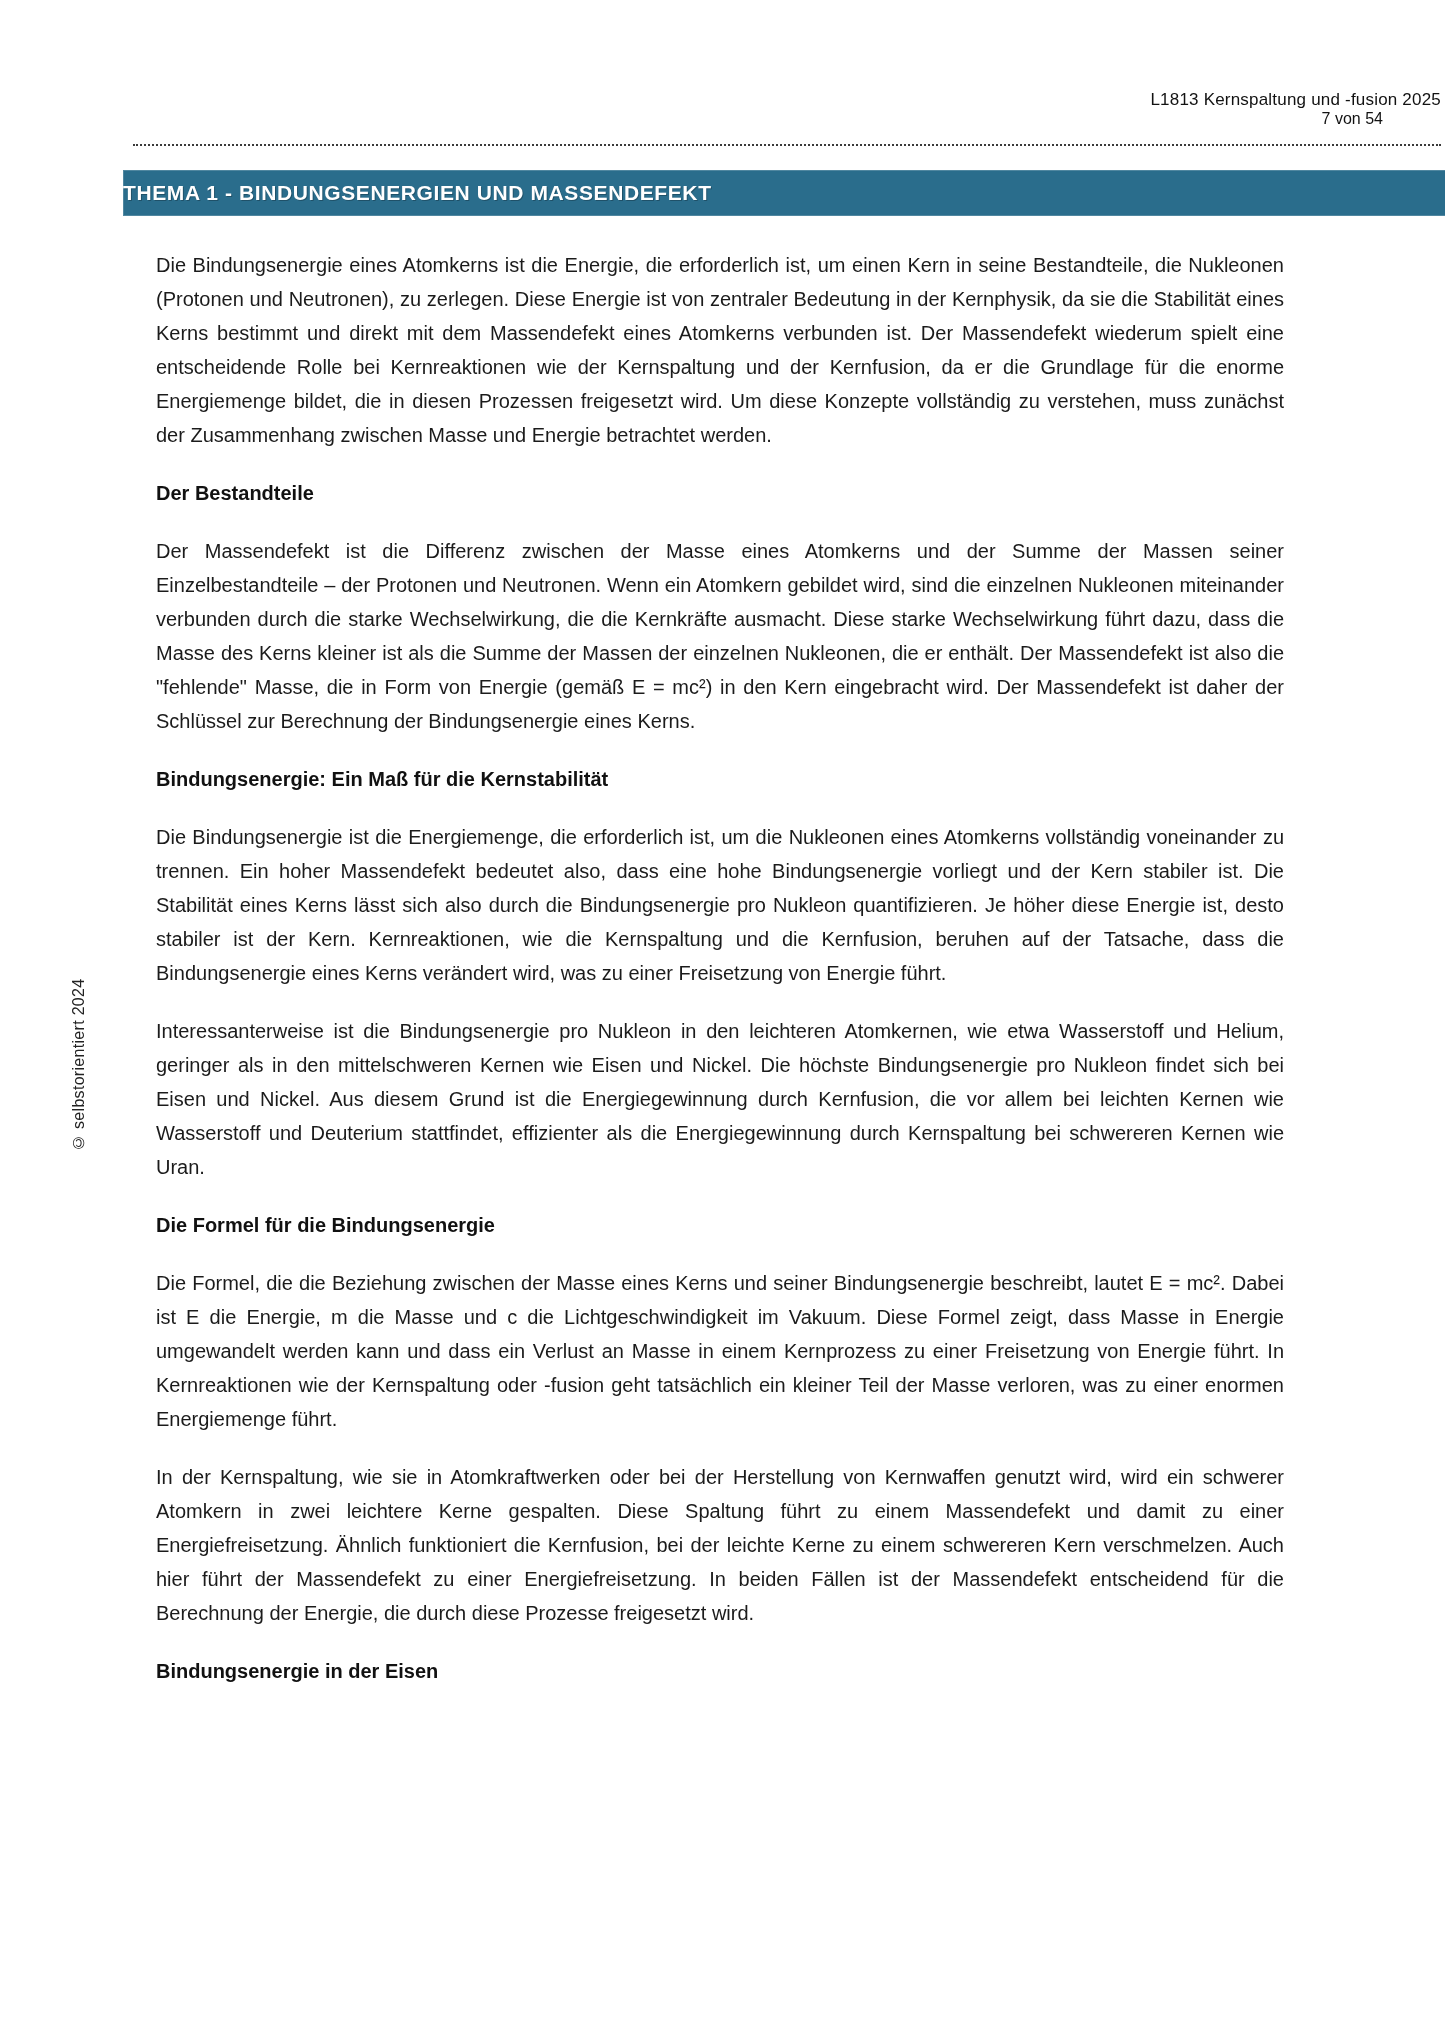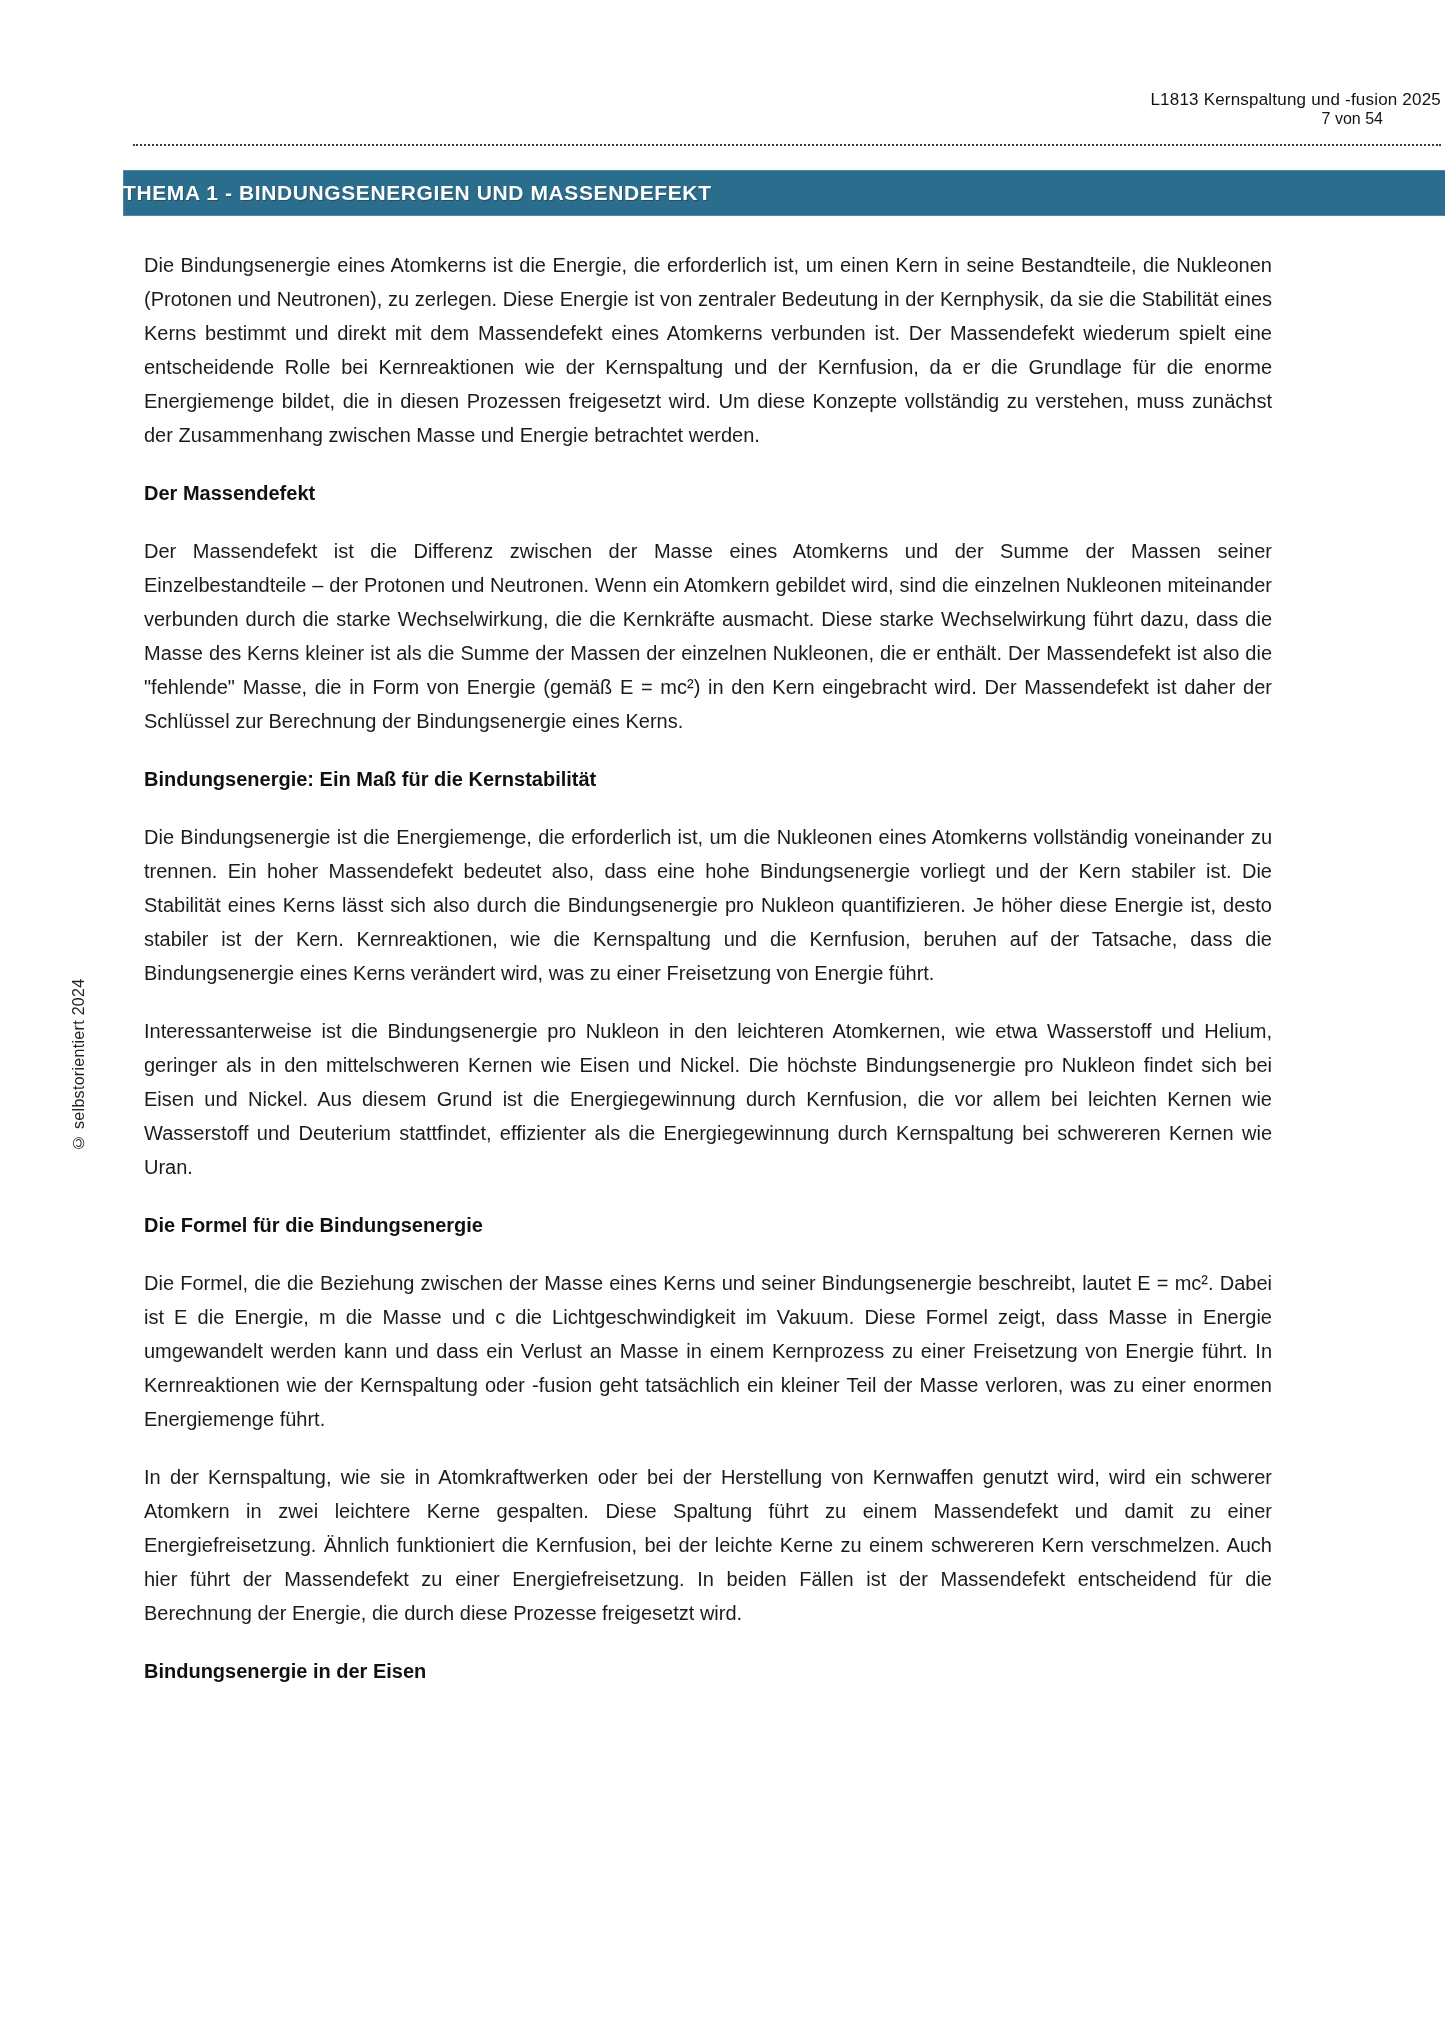--- a/index.html
+++ b/index.html
@@ -58,21 +58,21 @@
     font-weight: bold;
     letter-spacing: 0.6px;
     text-shadow: 1px 1px 0 rgba(0,0,0,0.25);
     white-space: nowrap;
   }
 
   
   .content {
     position: absolute;
     top: 248px;
-    left: 144px;
+    left: 156px;
     width: 1128px;
   }
   .content p.para {
     margin: 0 0 24px 0;
     font-size: 20px;
     line-height: 34px;
     text-align: justify;
     text-justify: inter-word;
     color: #1b1b1b;
   }
@@ -112,21 +112,21 @@
   </div>
 
   <div class="thema-banner">
     <span class="banner-title">THEMA 1 - BINDUNGSENERGIEN UND MASSENDEFEKT</span>
   </div>
 
   <div class="copyright-vertical">© selbstorientiert 2024</div>
 
   <div class="content">
     <p class="para">Die Bindungsenergie eines Atomkerns ist die Energie, die erforderlich ist, um einen Kern in seine Bestandteile, die Nukleonen (Protonen und Neutronen), zu zerlegen. Diese Energie ist von zentraler Bedeutung in der Kernphysik, da sie die Stabilität eines Kerns bestimmt und direkt mit dem Massendefekt eines Atomkerns verbunden ist. Der Massendefekt wiederum spielt eine entscheidende Rolle bei Kernreaktionen wie der Kernspaltung und der Kernfusion, da er die Grundlage für die enorme Energiemenge bildet, die in diesen Prozessen freigesetzt wird. Um diese Konzepte vollständig zu verstehen, muss zunächst der Zusammenhang zwischen Masse und Energie betrachtet werden.</p>
-    <h2 class="subhead">Der Massendefekt</h2>
+    <h2 class="subhead">Der Bestandteile</h2>
     <p class="para">Der Massendefekt ist die Differenz zwischen der Masse eines Atomkerns und der Summe der Massen seiner Einzelbestandteile – der Protonen und Neutronen. Wenn ein Atomkern gebildet wird, sind die einzelnen Nukleonen miteinander verbunden durch die starke Wechselwirkung, die die Kernkräfte ausmacht. Diese starke Wechselwirkung führt dazu, dass die Masse des Kerns kleiner ist als die Summe der Massen der einzelnen Nukleonen, die er enthält. Der Massendefekt ist also die "fehlende" Masse, die in Form von Energie (gemäß E = mc²) in den Kern eingebracht wird. Der Massendefekt ist daher der Schlüssel zur Berechnung der Bindungsenergie eines Kerns.</p>
     <h2 class="subhead">Bindungsenergie: Ein Maß für die Kernstabilität</h2>
     <p class="para">Die Bindungsenergie ist die Energiemenge, die erforderlich ist, um die Nukleonen eines Atomkerns vollständig voneinander zu trennen. Ein hoher Massendefekt bedeutet also, dass eine hohe Bindungsenergie vorliegt und der Kern stabiler ist. Die Stabilität eines Kerns lässt sich also durch die Bindungsenergie pro Nukleon quantifizieren. Je höher diese Energie ist, desto stabiler ist der Kern. Kernreaktionen, wie die Kernspaltung und die Kernfusion, beruhen auf der Tatsache, dass die Bindungsenergie eines Kerns verändert wird, was zu einer Freisetzung von Energie führt.</p>
     <p class="para">Interessanterweise ist die Bindungsenergie pro Nukleon in den leichteren Atomkernen, wie etwa Wasserstoff und Helium, geringer als in den mittelschweren Kernen wie Eisen und Nickel. Die höchste Bindungsenergie pro Nukleon findet sich bei Eisen und Nickel. Aus diesem Grund ist die Energiegewinnung durch Kernfusion, die vor allem bei leichten Kernen wie Wasserstoff und Deuterium stattfindet, effizienter als die Energiegewinnung durch Kernspaltung bei schwereren Kernen wie Uran.</p>
     <h2 class="subhead">Die Formel für die Bindungsenergie</h2>
     <p class="para">Die Formel, die die Beziehung zwischen der Masse eines Kerns und seiner Bindungsenergie beschreibt, lautet E = mc². Dabei ist E die Energie, m die Masse und c die Lichtgeschwindigkeit im Vakuum. Diese Formel zeigt, dass Masse in Energie umgewandelt werden kann und dass ein Verlust an Masse in einem Kernprozess zu einer Freisetzung von Energie führt. In Kernreaktionen wie der Kernspaltung oder -fusion geht tatsächlich ein kleiner Teil der Masse verloren, was zu einer enormen Energiemenge führt.</p>
     <p class="para">In der Kernspaltung, wie sie in Atomkraftwerken oder bei der Herstellung von Kernwaffen genutzt wird, wird ein schwerer Atomkern in zwei leichtere Kerne gespalten. Diese Spaltung führt zu einem Massendefekt und damit zu einer Energiefreisetzung. Ähnlich funktioniert die Kernfusion, bei der leichte Kerne zu einem schwereren Kern verschmelzen. Auch hier führt der Massendefekt zu einer Energiefreisetzung. In beiden Fällen ist der Massendefekt entscheidend für die Berechnung der Energie, die durch diese Prozesse freigesetzt wird.</p>
     <h2 class="subhead">Bindungsenergie in der Eisen</h2>
   </div>
 

